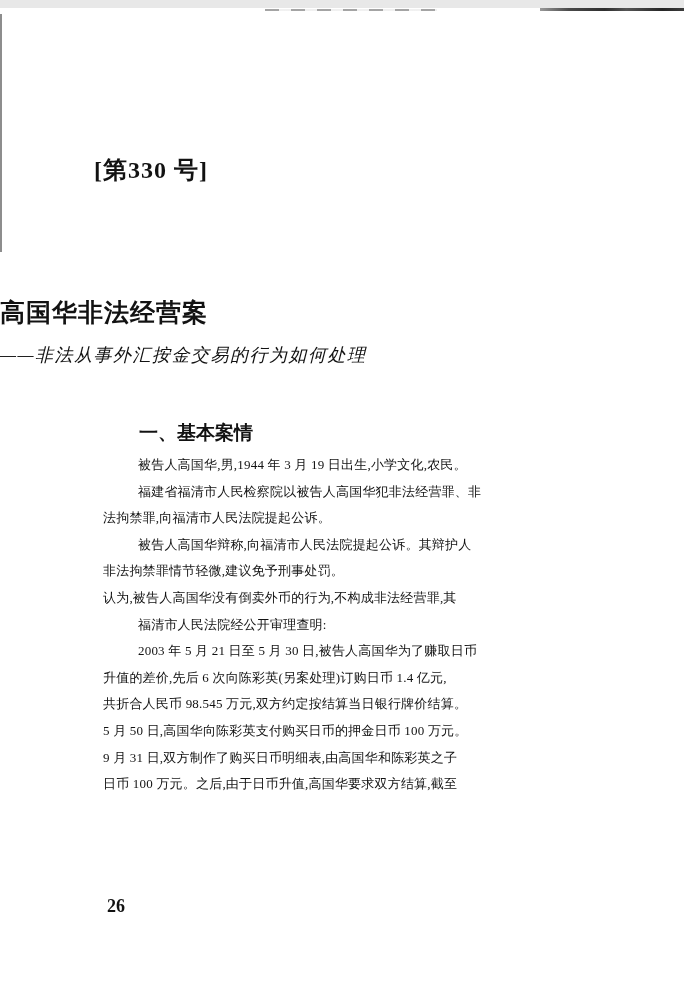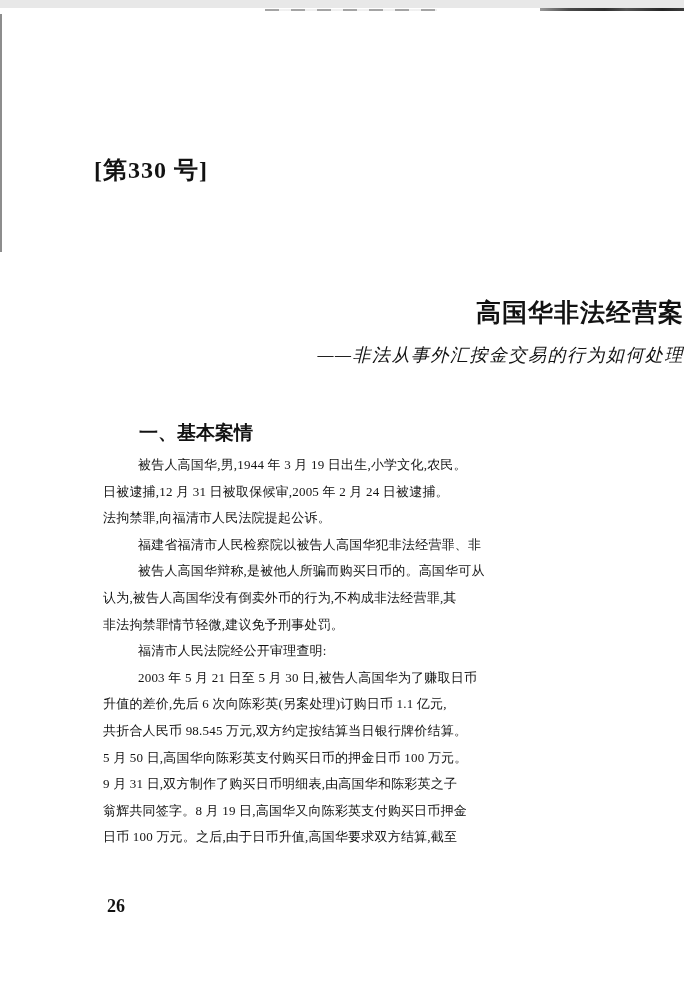--- a/index.html
+++ b/index.html
@@ -28,29 +28,29 @@
   }
   .case-label {
     position: absolute; left: 94px; top: 146px;
     font-size: 24px; font-weight: bold;
     font-family: "Liberation Serif", "DejaVu Serif", serif;
     letter-spacing: 1px;
     white-space: nowrap;
   }
   .title {
     position: absolute; top: 288px; left: 0; width: 684px; margin: 0;
-    text-align: right;
+    text-align: left;
     font-size: 25px; font-weight: bold;
     font-family: "Liberation Sans", "DejaVu Sans", sans-serif;
     letter-spacing: 1px;
     white-space: nowrap;
   }
   .subtitle {
     position: absolute; top: 335px; left: 0; width: 684px;
-    text-align: right;
+    text-align: left;
     font-size: 18px; font-style: italic; font-weight: 500;
     font-family: "Liberation Serif", "DejaVu Serif", serif;
     letter-spacing: 1.5px;
     white-space: nowrap;
   }
   .content {
     position: absolute; left: 103px; top: 413px; width: 482px;
   }
   .section-heading {
     font-size: 19px; font-weight: bold;
@@ -86,31 +86,29 @@
 
   <h1 class="title">高国华非法经营案</h1>
 
   <div class="subtitle">——非法从事外汇按金交易的行为如何处理</div>
 
   <div class="content">
     <div class="section-heading">一、基本案情</div>
     <div>
 
     <div class="line indent">被告人高国华,男,1944 年 3 月 19 日出生,小学文化,农民。</div>
-        <div class="line">日被逮捕,12 月 31 日被取保候审,2005 年 2 月 24 日被逮捕。</div>
+        <div class="line indent">福建省福清市人民检察院以被告人高国华犯非法经营罪、非</div>
         <div class="line">法拘禁罪,向福清市人民法院提起公诉。</div>
-        <div class="line indent">福建省福清市人民检察院以被告人高国华犯非法经营罪、非</div>
-        <div class="line indent">被告人高国华辩称,是被他人所骗而购买日币的。高国华可从</div>
+        <div class="line indent">被告人高国华辩称,向福清市人民法院提起公诉。其辩护人</div>
+        <div class="line">非法拘禁罪情节轻微,建议免予刑事处罚。</div>
         <div class="line">认为,被告人高国华没有倒卖外币的行为,不构成非法经营罪,其</div>
-        <div class="line">非法拘禁罪情节轻微,建议免予刑事处罚。</div>
         <div class="line indent">福清市人民法院经公开审理查明:</div>
         <div class="line indent">2003 年 5 月 21 日至 5 月 30 日,被告人高国华为了赚取日币</div>
-        <div class="line">升值的差价,先后 6 次向陈彩英(另案处理)订购日币 1.1 亿元,</div>
+        <div class="line">升值的差价,先后 6 次向陈彩英(另案处理)订购日币 1.4 亿元,</div>
         <div class="line">共折合人民币 98.545 万元,双方约定按结算当日银行牌价结算。</div>
         <div class="line">5 月 50 日,高国华向陈彩英支付购买日币的押金日币 100 万元。</div>
         <div class="line">9 月 31 日,双方制作了购买日币明细表,由高国华和陈彩英之子</div>
-        <div class="line">翁辉共同签字。8 月 19 日,高国华又向陈彩英支付购买日币押金</div>
         <div class="line">日币 100 万元。之后,由于日币升值,高国华要求双方结算,截至</div>
       </div>
   </div>
 
   <div class="page-number">26</div>
 </div>
 
 </body></html>

